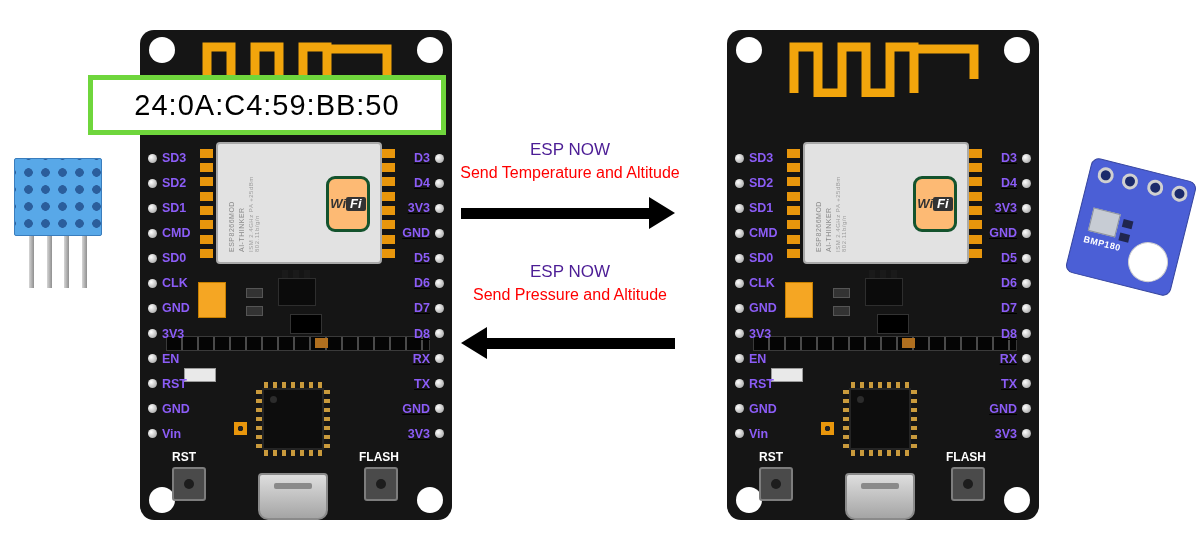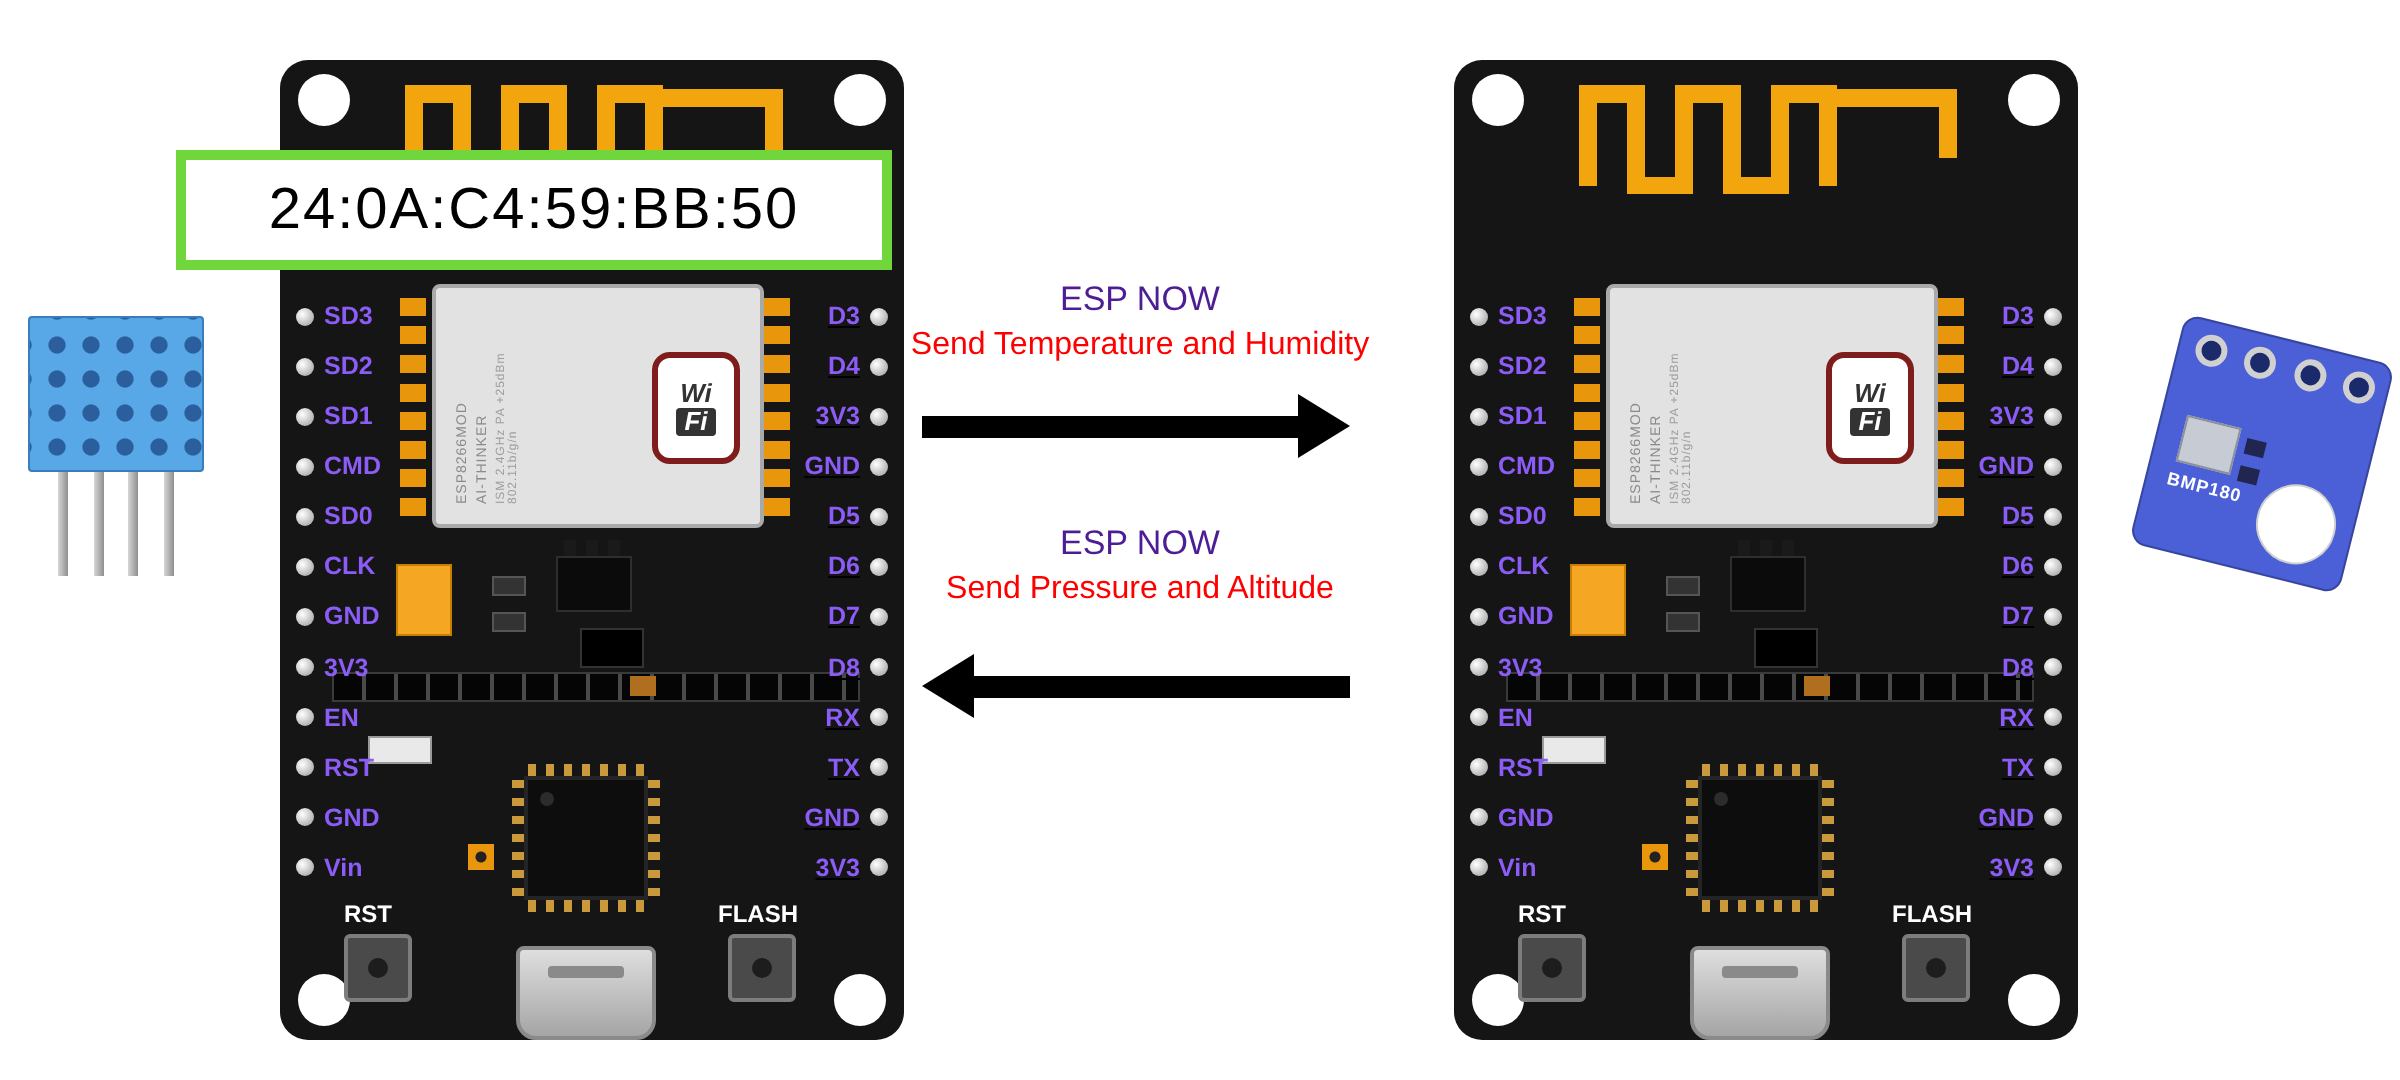--- a/index.html
+++ b/index.html
@@ -18,22 +18,22 @@
           background:#fff;border:5px solid #6FD63C;display:flex;align-items:center;justify-content:center;
           font-size:29px;color:#000;letter-spacing:1px;z-index:5;}
   .pads{position:absolute;top:116px;width:13px;height:112px;
         background:repeating-linear-gradient(0deg,#E8960C 0 9px,#151515 9px 14.3px);z-index:1;}
   .pads-l{left:60px}.pads-r{left:242px}
   .module{position:absolute;left:76px;top:112px;width:162px;height:118px;background:#e2e2e2;
           border:2px solid #a9a9a9;border-radius:4px;z-index:1;}
   .module-text{position:absolute;left:10px;top:8px;height:100px;display:flex;gap:3px;}
   .module-text span{writing-mode:vertical-rl;transform:rotate(180deg);font-size:7px;color:#8a8a8a;letter-spacing:.5px;}
   .module-text .side{font-size:6px;color:#9d9d9d;}
-  .wifi-logo{position:absolute;right:10px;top:32px;width:38px;height:50px;background:#ffffff;border:3px solid #7f1d1d;
-             border-radius:9px;display:flex;flex-direction:column;align-items:center;justify-content:center;
+  .wifi-logo{position:absolute;right:10px;top:32px;width:38px;height:50px;background:#fdba74;border:3px solid #14532d;
+             border-radius:9px;display:flex;flex-direction:row;align-items:center;justify-content:center;
              font-weight:bold;font-style:italic;font-size:13px;line-height:1.1;}
   .wifi-logo span:first-child{color:#333;}
   .wifi-logo span:last-child{background:#333;color:#fff;padding:0 4px;border-radius:2px;}
 
   
   .pins{position:absolute;top:120px;height:292px;display:flex;flex-direction:column;justify-content:space-between;z-index:2;}
   .pins-left{left:8px;align-items:flex-start;}
   .pins-right{right:8px;align-items:flex-end;text-decoration:underline;}
   .pin-row{display:flex;align-items:center;gap:5px;height:16px;}
   .pins-right .pin-row{flex-direction:row-reverse;}
@@ -495,21 +495,21 @@
       <div class="bmp-chip"></div>
       <div class="bmp-chip2"></div>
       <div class="bmp-chip3"></div>
       <span class="bmp-label">BMP180</span>
       <div class="bmp-circle"></div>
     </div>
   </div>
 
   <div class="link-labels labels-top">
     <div class="title">ESP NOW</div>
-    <div class="subtitle">Send Temperature and Humidity</div>
+    <div class="subtitle">Send Temperature and Altitude</div>
   </div>
   <div class="arrow arrow-top">
     <div class="shaft"></div>
     <div class="head-right"></div>
   </div>
 
   <div class="link-labels labels-bottom">
     <div class="title">ESP NOW</div>
     <div class="subtitle">Send Pressure and Altitude</div>
   </div>

